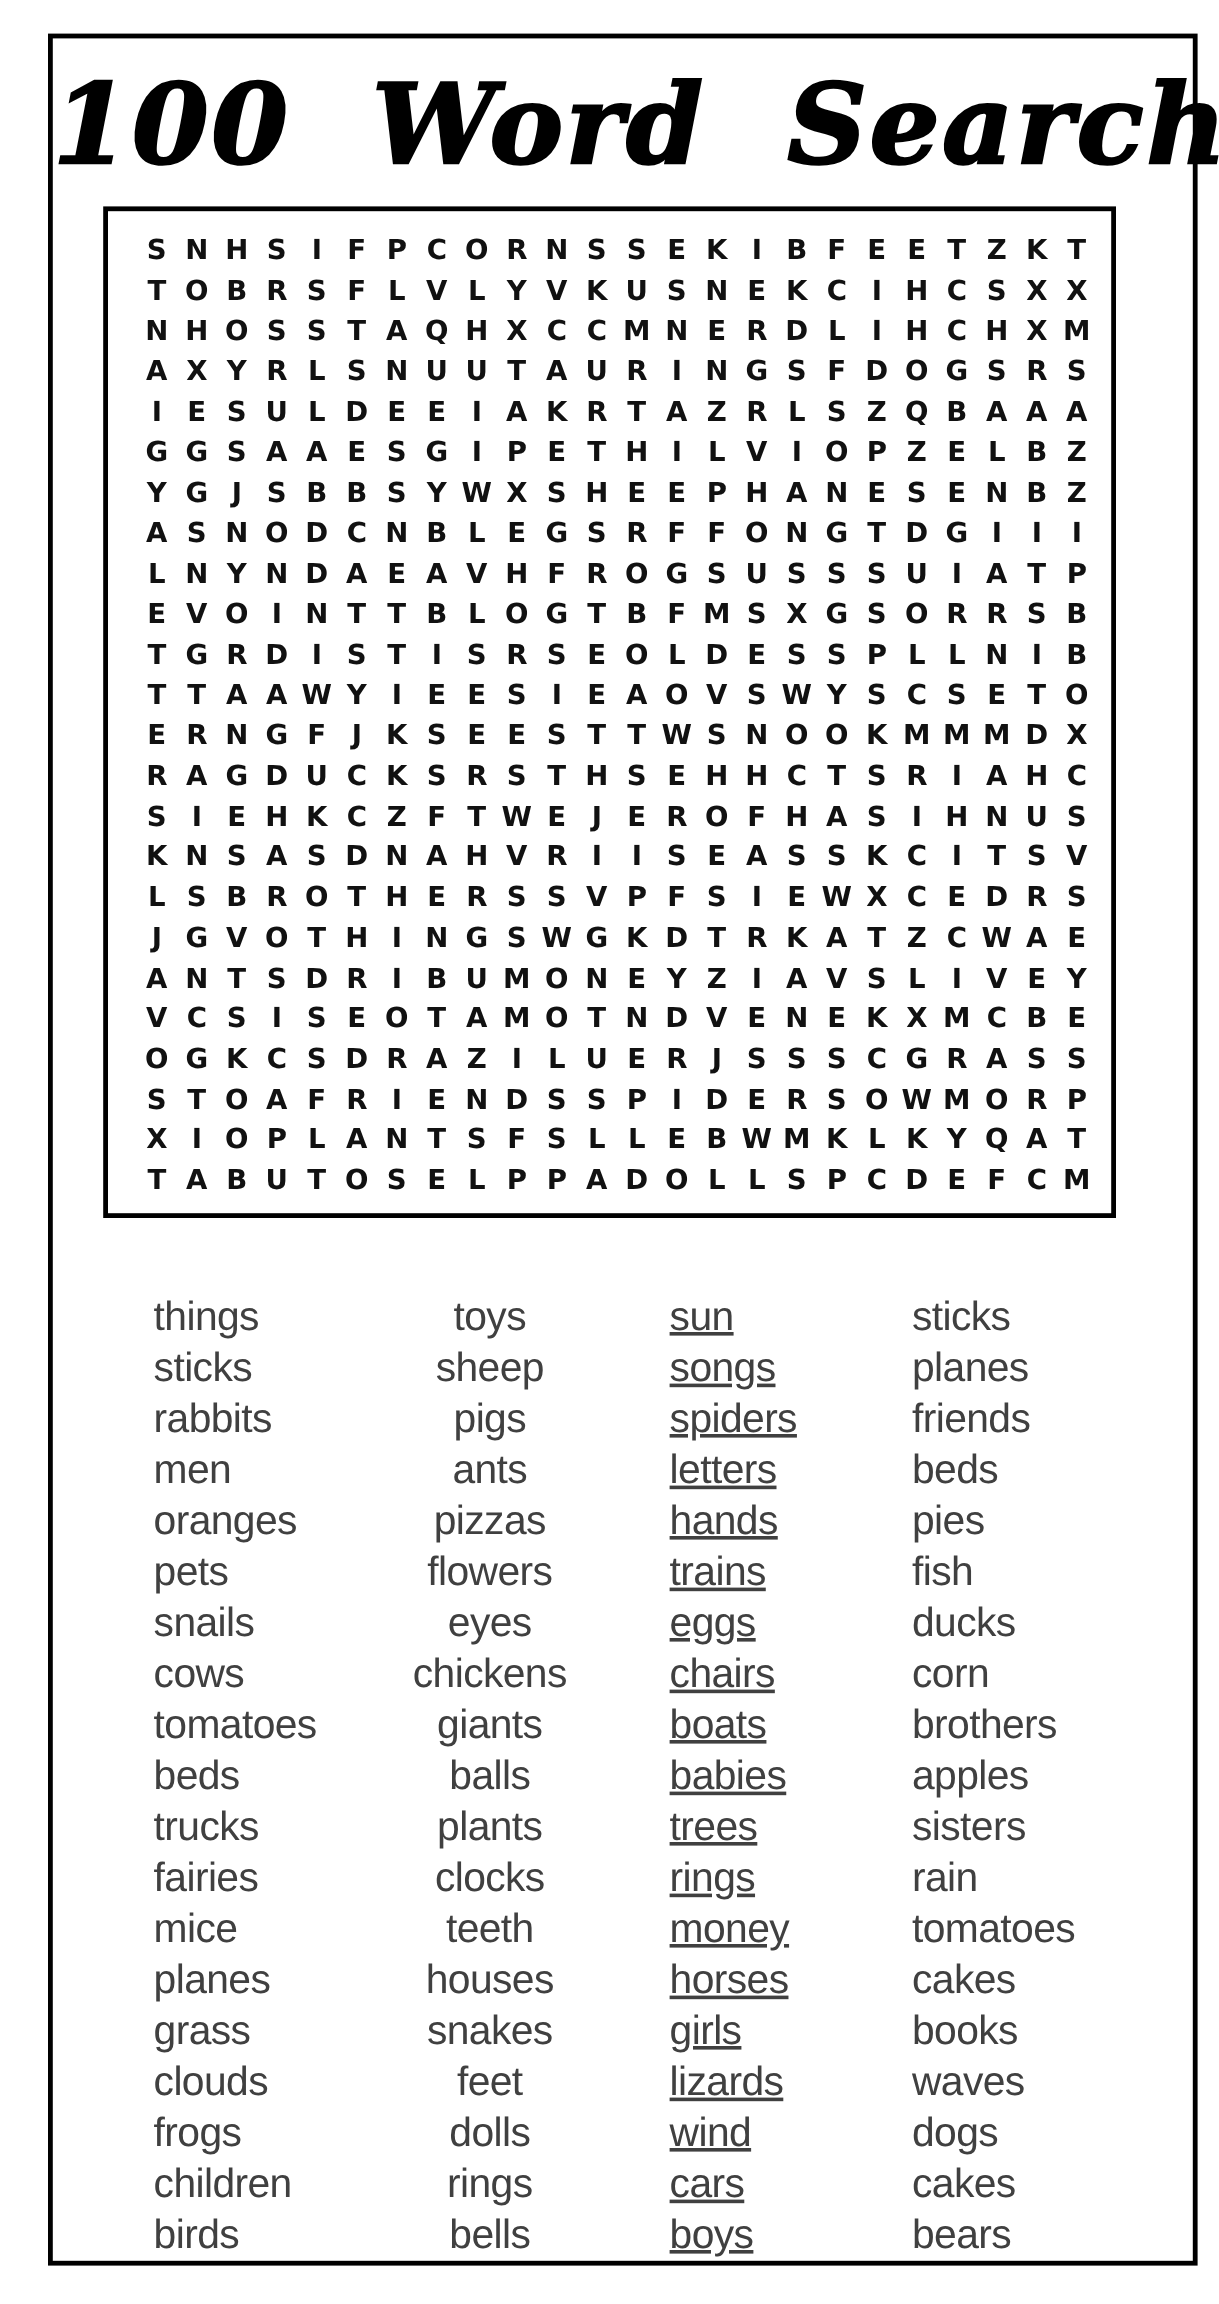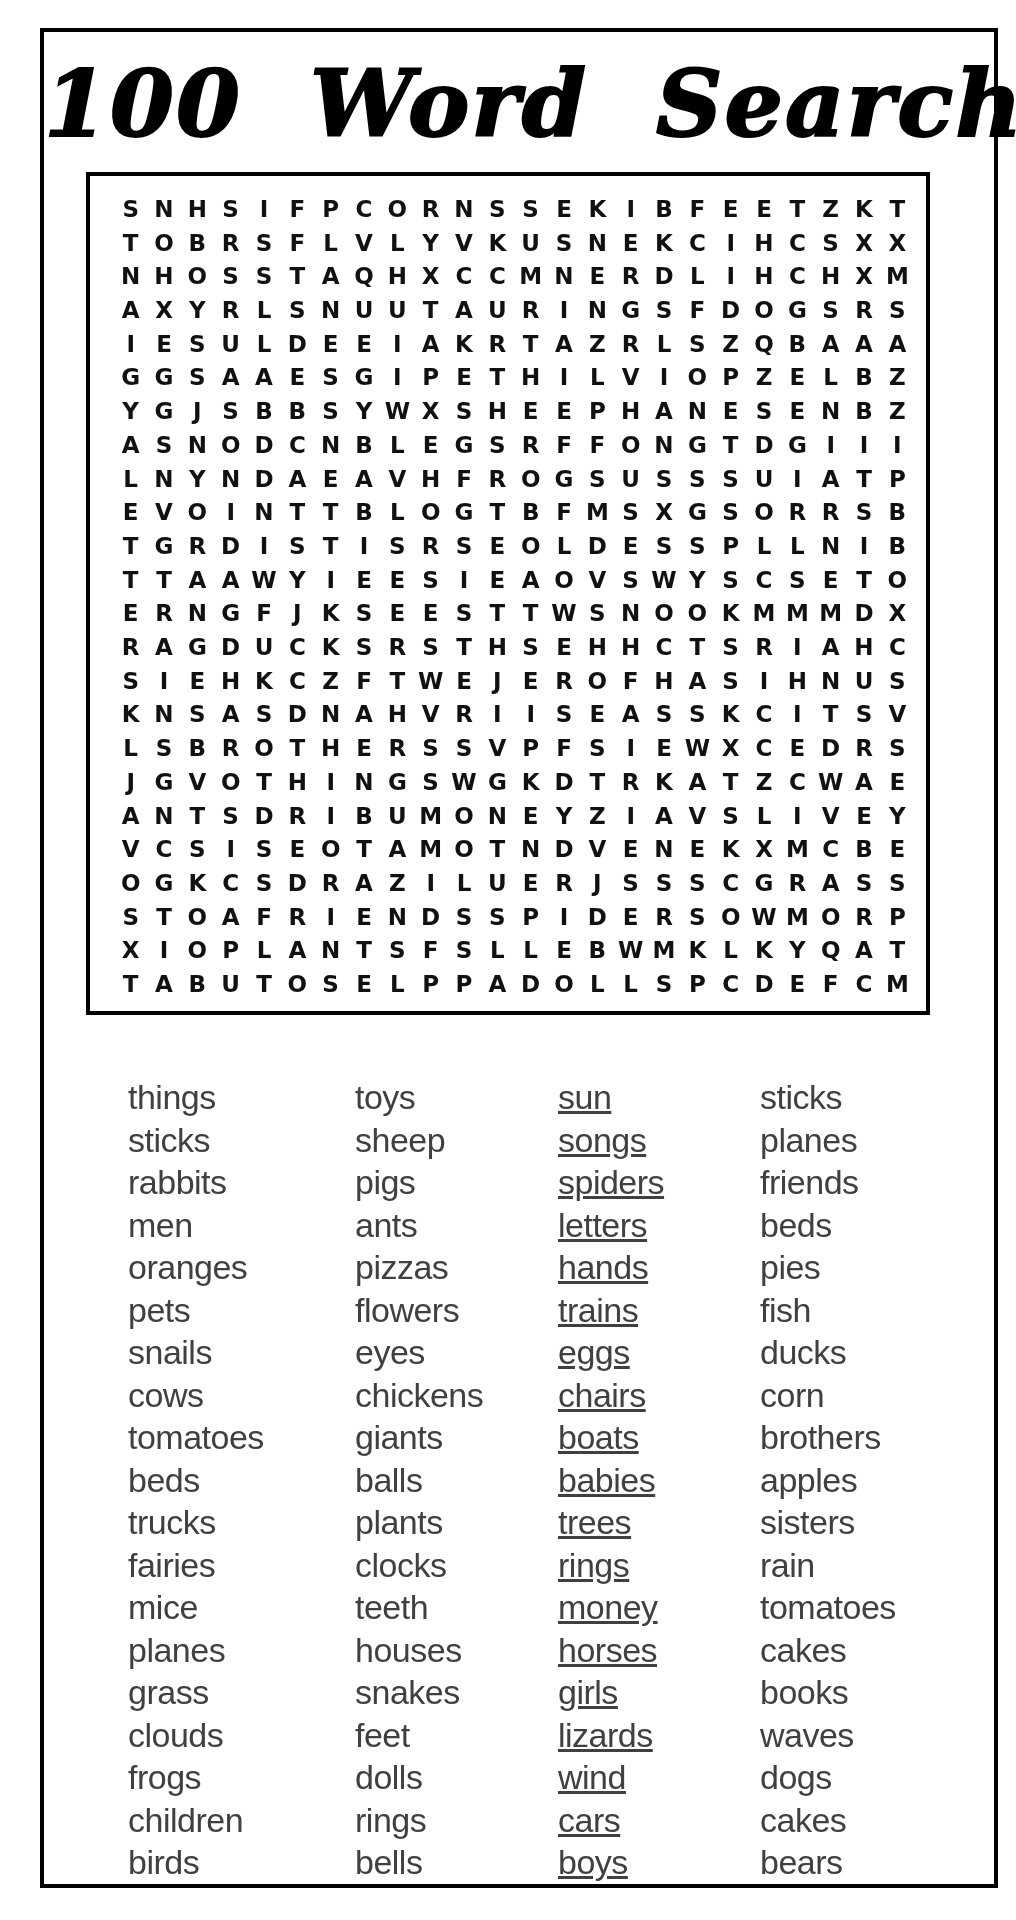--- a/index.html
+++ b/index.html
@@ -77,21 +77,21 @@
     position: absolute;
     top: 0;
     font-size: 34px;
     line-height: 42.5px;
     letter-spacing: -0.5px;
     color: #404040;
     white-space: nowrap;
     margin-top: 28px;
   }
   .wcol-0 { left: 84px; }
-  .wcol-1 { left: 311px; }
+  .wcol-1 { left: 300px; text-align: center; }
   .wcol-2 { left: 514px; text-decoration: underline; }
   .wcol-3 { left: 716px; }
 </style>
 </head>
 <body>
 
 <div class="page-border">
   <h1 class="title">100 Word Search</h1>
   <div class="grid-box" id="grid">
       <div class="grid-row">

